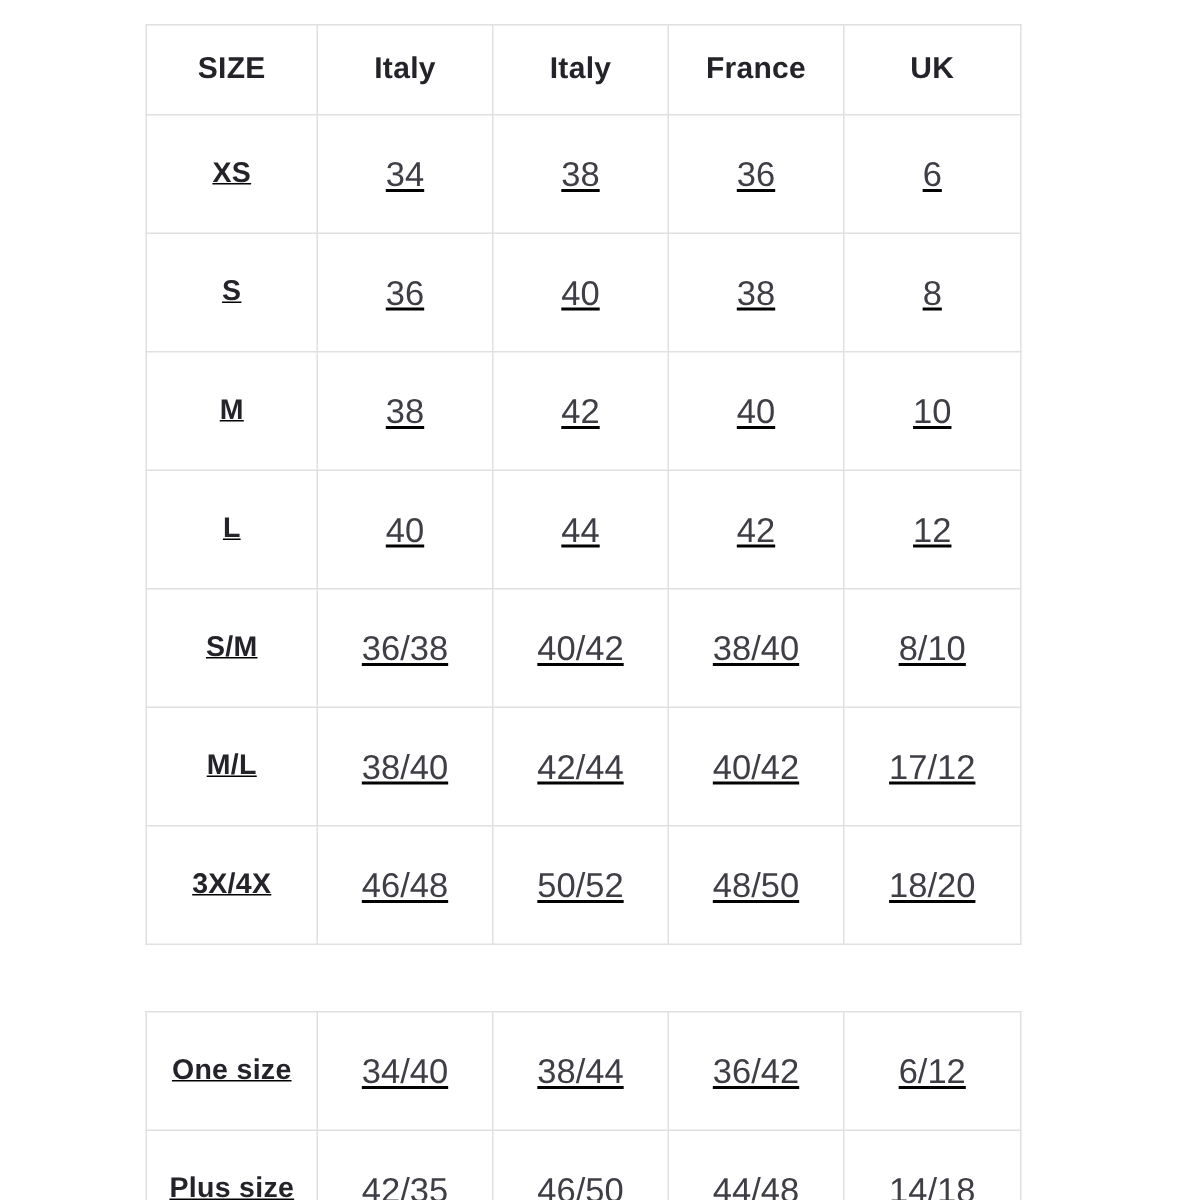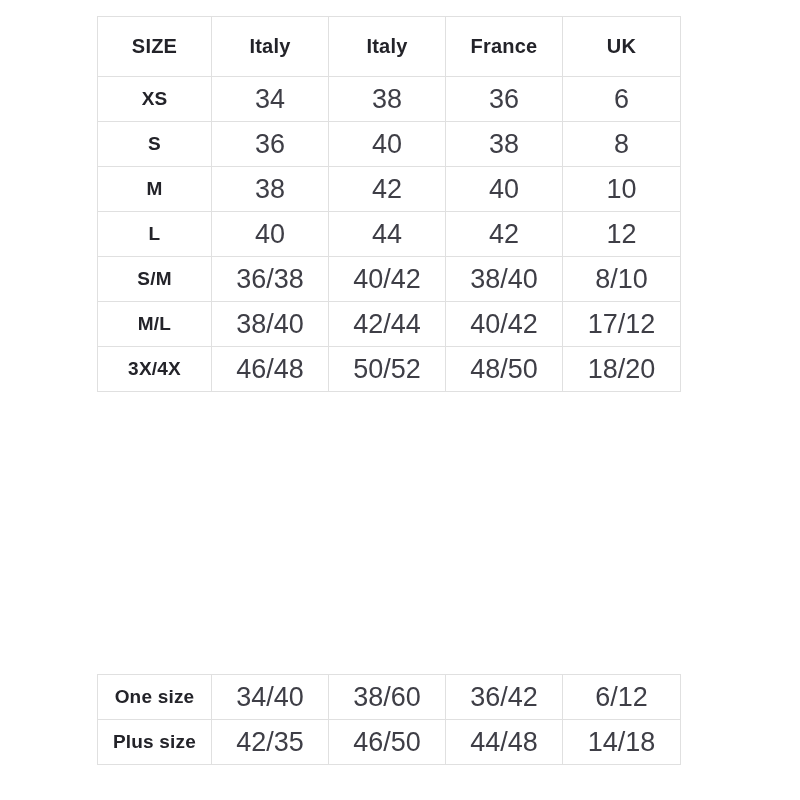--- a/index.html
+++ b/index.html
@@ -34,29 +34,29 @@
     vertical-align: middle;
     background: #ffffff;
   }
   table.size-table thead th {
     height: 60px;
     font-size: 20px;
     font-weight: 700;
     color: #232329;
     letter-spacing: 0.2px;
   }
-  table.size-table tbody tr { height: 45px; }
+  table.size-table tbody tr { height: 79px; text-decoration: underline; }
   td.size-label {
     font-size: 19px;
     font-weight: 700;
     color: #232329;
     letter-spacing: 0.2px;
   }
   td.value-cell {
-    font-size: 27px;
+    font-size: 23px;
     font-weight: 400;
     color: #3e3e46;
   }
   col.c-size   { width: 114px; }
   col.c-europe { width: 117px; }
   col.c-italy  { width: 117px; }
   col.c-france { width: 117px; }
   col.c-uk     { width: 118px; }
 </style>
 </head>
@@ -139,21 +139,21 @@
       <col class="c-size">
         <col class="c-europe">
         <col class="c-italy">
         <col class="c-france">
         <col class="c-uk">
     </colgroup>
     <tbody id="special-tbody">
         <tr>
           <td class="size-label">One size</td>
           <td class="value-cell">34/40</td>
-          <td class="value-cell">38/60</td>
+          <td class="value-cell">38/44</td>
           <td class="value-cell">36/42</td>
           <td class="value-cell">6/12</td>
         </tr>
         <tr>
           <td class="size-label">Plus size</td>
           <td class="value-cell">42/35</td>
           <td class="value-cell">46/50</td>
           <td class="value-cell">44/48</td>
           <td class="value-cell">14/18</td>
         </tr>

